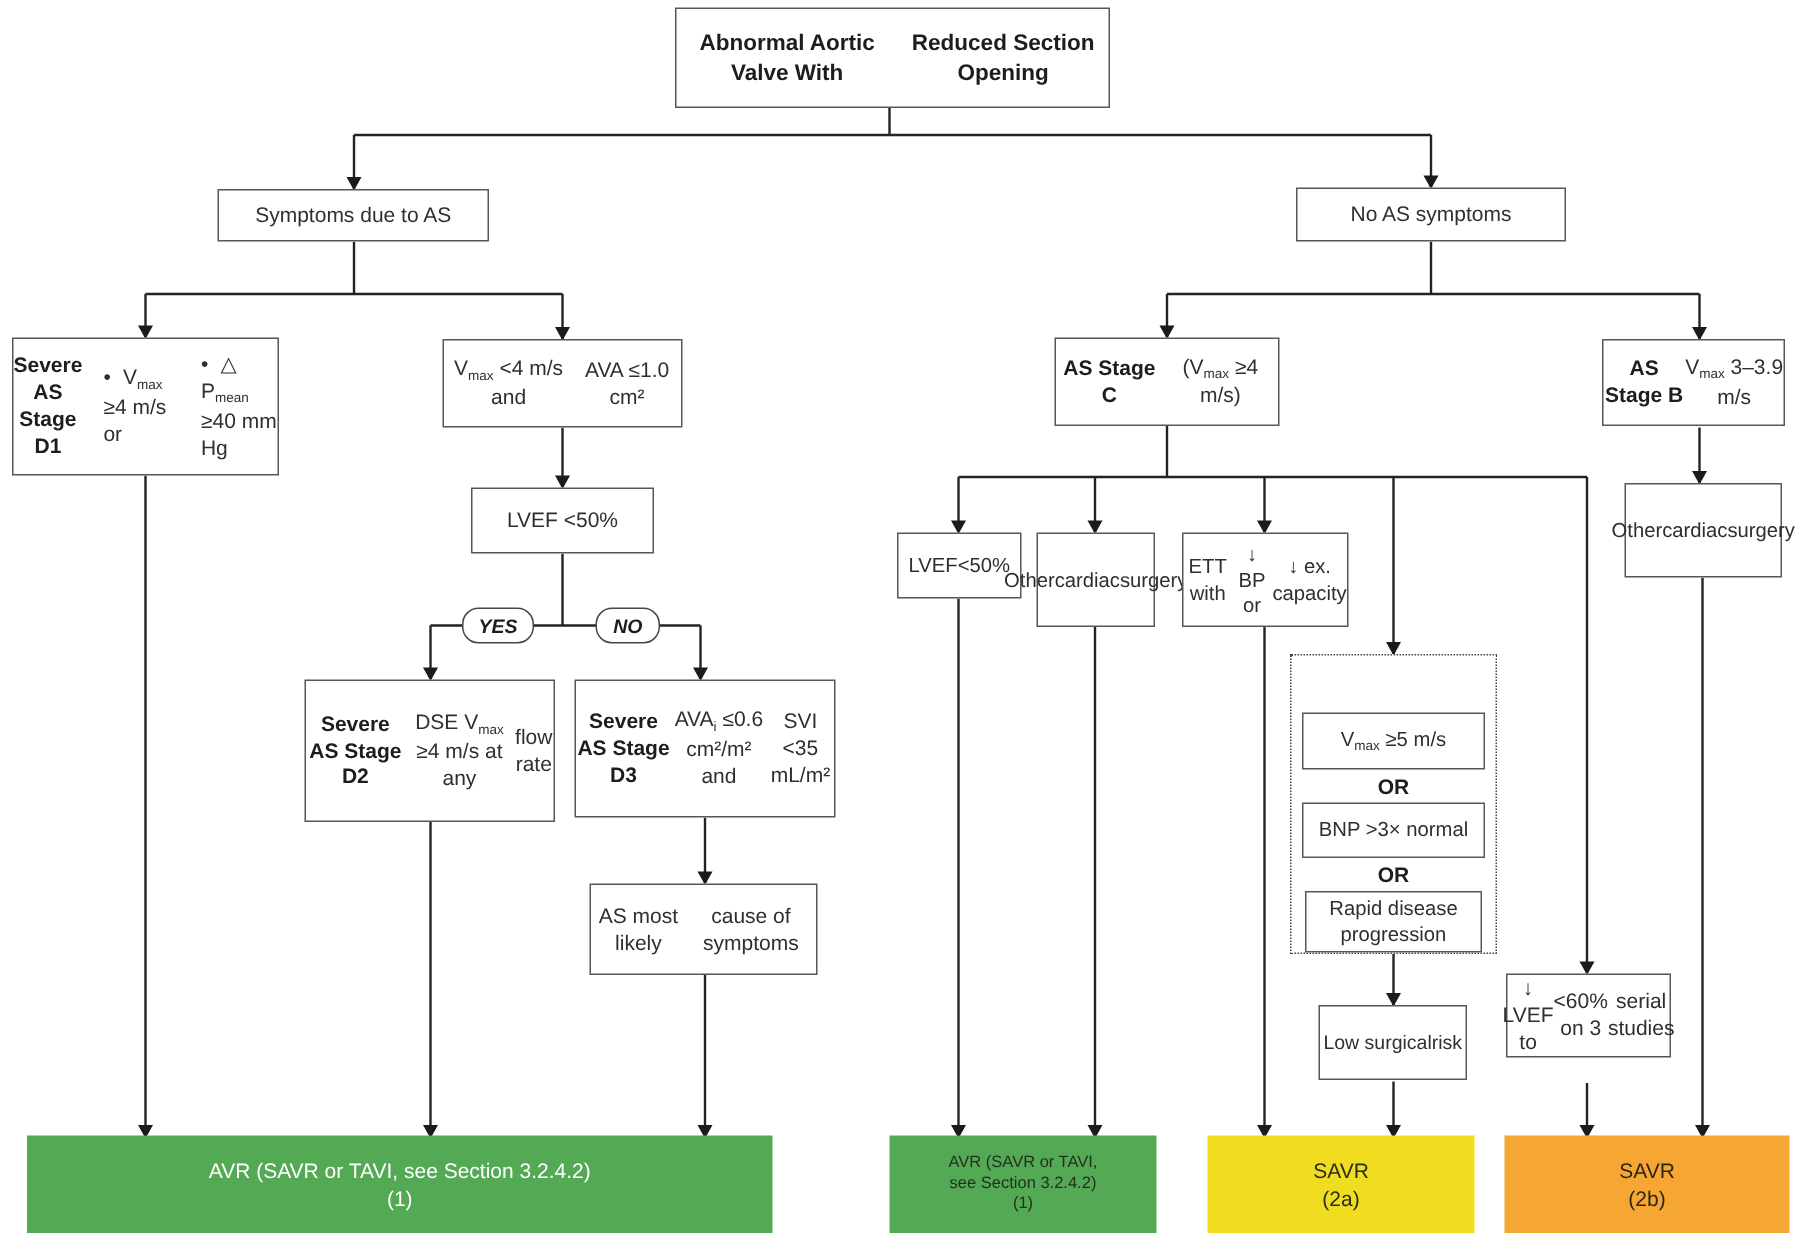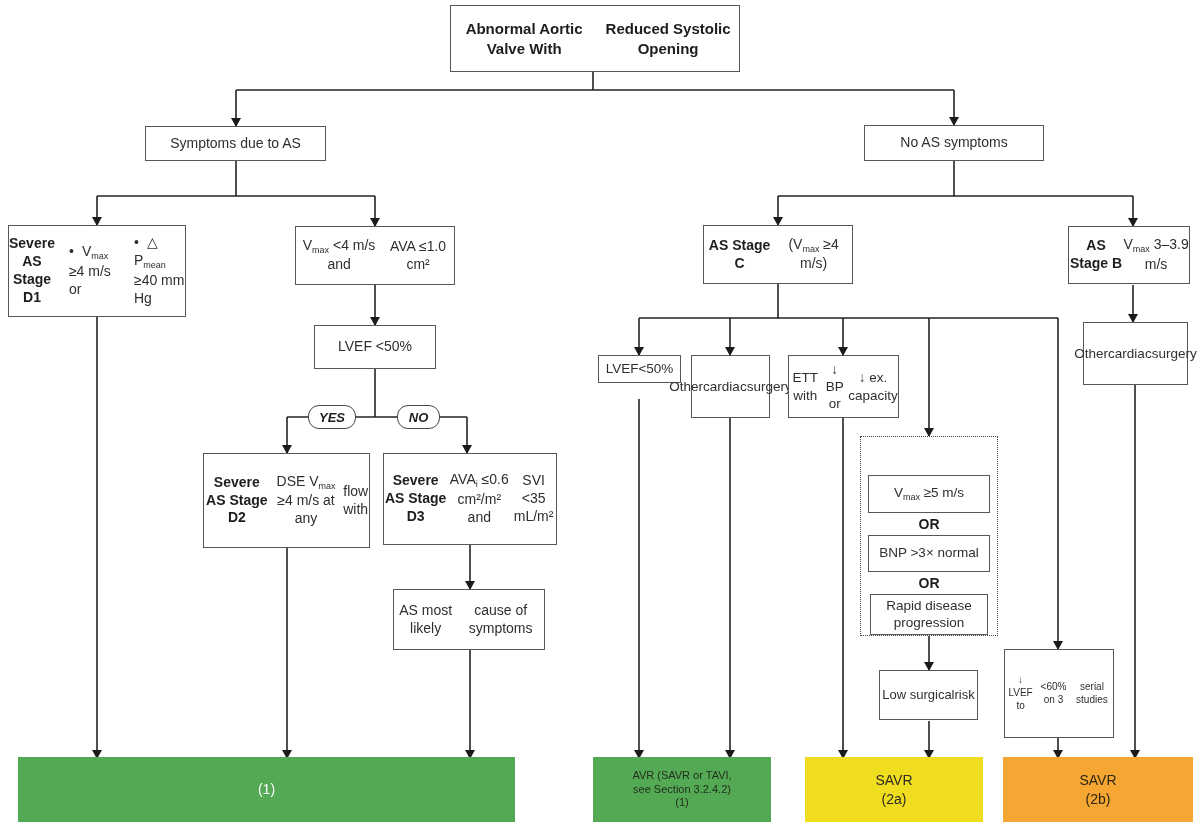--- a/index.html
+++ b/index.html
@@ -114,21 +114,21 @@
       <path d="M838 750 L848 750 L843 759 Z"></path>
         <path d="M924 662 L934 662 L929 671 Z"></path>
       <path d="M924 750 L934 750 L929 759 Z"></path>
         <path d="M1053 750 L1063 750 L1058 759 Z"></path>
       <path d="M1130 750 L1140 750 L1135 759 Z"></path>
     </g>
   </svg>
 
   <div class="box" style="left:450px;top:5px;width:290px;height:67px;">
     <div class="bold" style="font-size:15px;">Abnormal Aortic Valve With</div>
-    <div class="bold" style="font-size:15px;">Reduced Systolic Opening</div>
+    <div class="bold" style="font-size:15px;">Reduced Section Opening</div>
   </div>
 
   <div class="box" style="left:145px;top:126px;width:181px;height:35px;">
     <div>Symptoms due to AS</div>
   </div>
   <div class="box" style="left:864px;top:125px;width:180px;height:36px;">
     <div>No AS symptoms</div>
   </div>
 
   <div class="box" style="left:8px;top:225px;width:178px;height:92px;">
@@ -153,21 +153,21 @@
   <div class="pill" style="left:308px;top:405px;width:48px;height:24px;">
     <span>YES</span>
   </div>
   <div class="pill" style="left:397px;top:405px;width:43px;height:24px;">
     <span>NO</span>
   </div>
 
   <div class="box" style="left:203px;top:453px;width:167px;height:95px;">
     <div class="bold">Severe AS Stage D2</div>
     <div><span>DSE V</span><span class="sub">max</span><span> ≥4 m/s at any</span></div>
-    <div>flow with</div>
+    <div>flow rate</div>
   </div>
 
   <div class="box" style="left:383px;top:453px;width:174px;height:92px;">
     <div class="bold">Severe AS Stage D3</div>
     <div><span>AVA</span><span class="sub">i</span><span> ≤0.6 cm²/m² and</span></div>
     <div>SVI &lt;35 mL/m²</div>
   </div>
 
   <div class="box" style="left:393px;top:589px;width:152px;height:61px;">
     <div>AS most likely</div>
@@ -177,21 +177,21 @@
   <div class="box" style="left:703px;top:225px;width:150px;height:59px;">
     <div class="bold">AS Stage C</div>
     <div><span>(V</span><span class="sub">max</span><span> ≥4 m/s)</span></div>
   </div>
 
   <div class="box" style="left:1068px;top:226px;width:122px;height:58px;">
     <div class="bold">AS Stage B</div>
     <div><span>V</span><span class="sub">max</span><span> 3–3.9 m/s</span></div>
   </div>
 
-  <div class="box" style="left:598px;top:355px;width:83px;height:28px;font-size:13.5px;">
+  <div class="box" style="left:598px;top:355px;width:83px;height:44px;font-size:13.5px;">
     <div>LVEF</div>
     <div>&lt;50%</div>
   </div>
   <div class="box" style="left:691px;top:355px;width:79px;height:63px;font-size:13.5px;">
     <div>Other</div>
     <div>cardiac</div>
     <div>surgery</div>
   </div>
   <div class="box" style="left:788px;top:355px;width:111px;height:63px;font-size:13.5px;">
     <div>ETT with</div>
@@ -218,27 +218,28 @@
     <div>Low surgical</div>
     <div>risk</div>
   </div>
 
   <div class="box" style="left:1083px;top:322px;width:105px;height:63px;font-size:13.5px;">
     <div>Other</div>
     <div>cardiac</div>
     <div>surgery</div>
   </div>
 
-  <div class="box" style="left:1004px;top:649px;width:110px;height:89px;font-size:10px;">
+  <div class="box" style="left:1004px;top:649px;width:110px;height:56px;font-size:14px;">
     <div>↓ LVEF to</div>
     <div>&lt;60% on 3</div>
     <div>serial studies</div>
   </div>
 
   <div class="terminal t-green" style="left:18px;top:757px;width:497px;height:65px;">
+    <div>AVR (SAVR or TAVI, see Section 3.2.4.2)</div>
     <div>(1)</div>
   </div>
   <div class="terminal t-green-dark" style="left:593px;top:757px;width:178px;height:65px;font-size:11px;line-height:1.25;">
     <div>AVR (SAVR or TAVI,</div>
     <div>see Section 3.2.4.2)</div>
     <div>(1)</div>
   </div>
   <div class="terminal t-yellow" style="left:805px;top:757px;width:178px;height:65px;">
     <div>SAVR</div>
     <div>(2a)</div>

